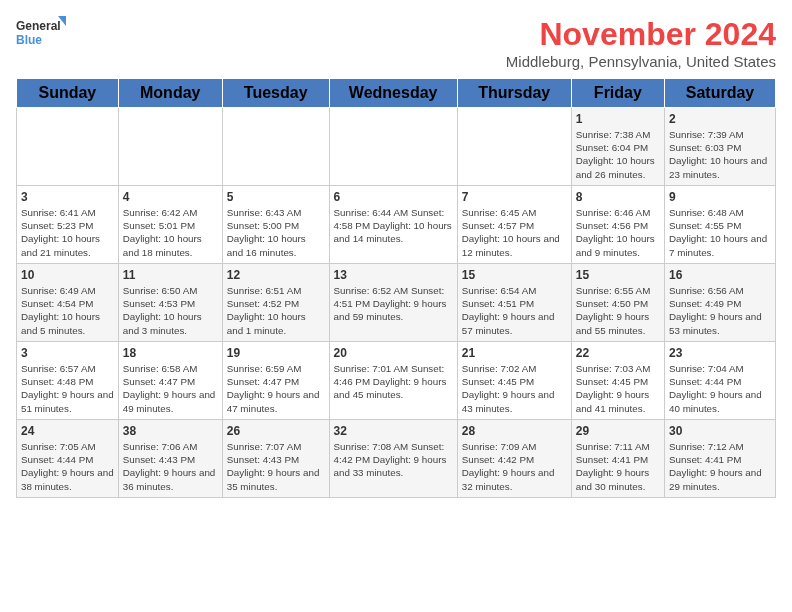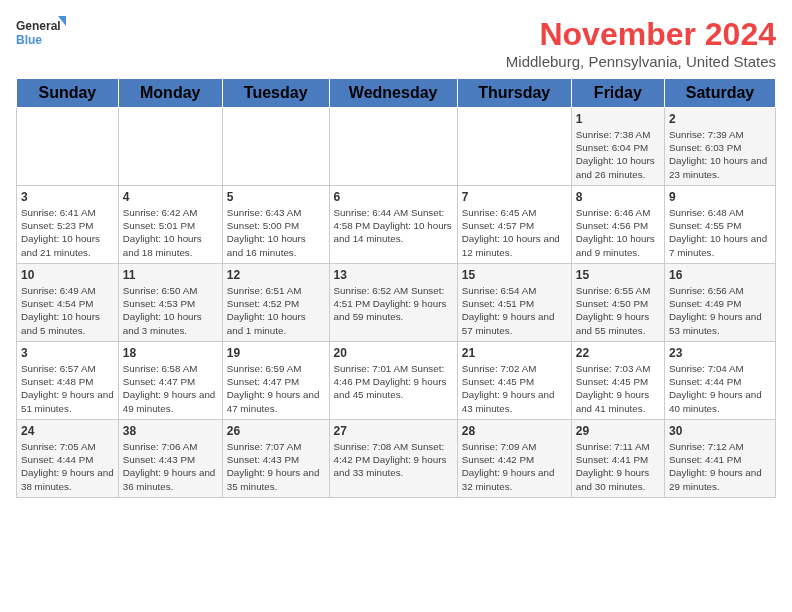--- a/index.html
+++ b/index.html
@@ -274,21 +274,21 @@
 Sunset: 4:43 PM
 Daylight: 9 hours and 36 minutes.</div>
           </td>
           <td>
             <span class="day-num">26</span>
             <div class="day-info">Sunrise: 7:07 AM
 Sunset: 4:43 PM
 Daylight: 9 hours and 35 minutes.</div>
           </td>
           <td>
-            <span class="day-num">27</span>
+            <span class="day-num">32</span>
             <div class="day-info">Sunrise: 7:08 AM
 Sunset: 4:42 PM
 Daylight: 9 hours and 33 minutes.</div>
           </td>
           <td>
             <span class="day-num">28</span>
             <div class="day-info">Sunrise: 7:09 AM
 Sunset: 4:42 PM
 Daylight: 9 hours and 32 minutes.</div>
           </td>

